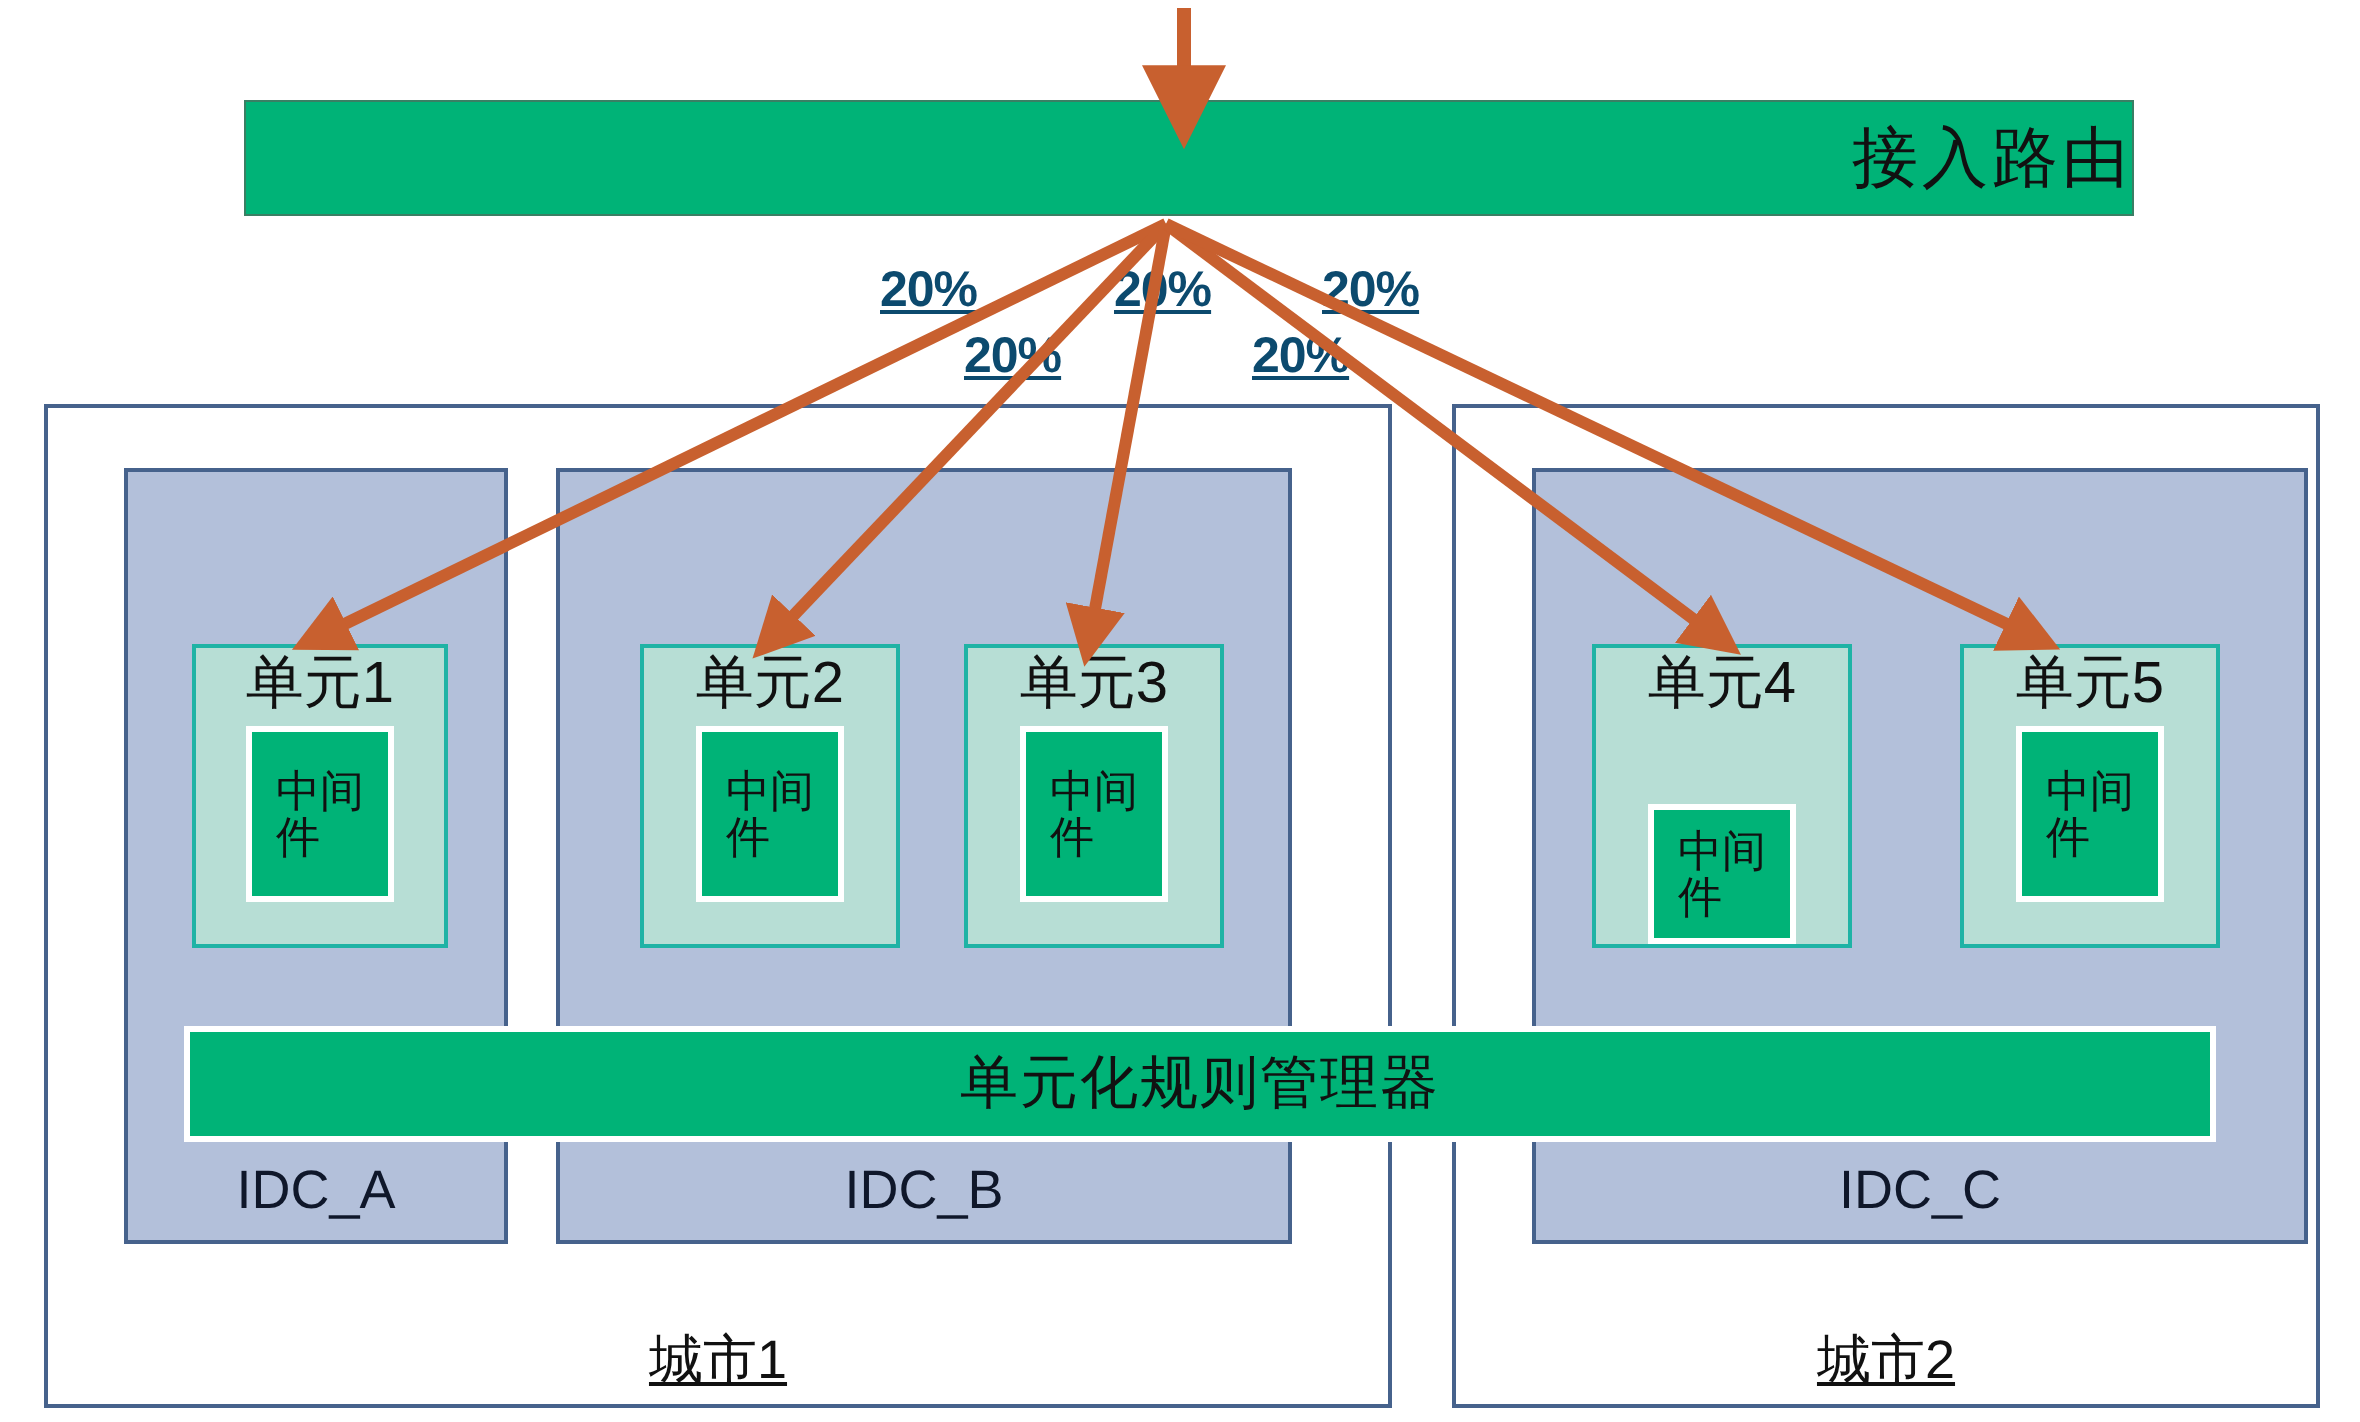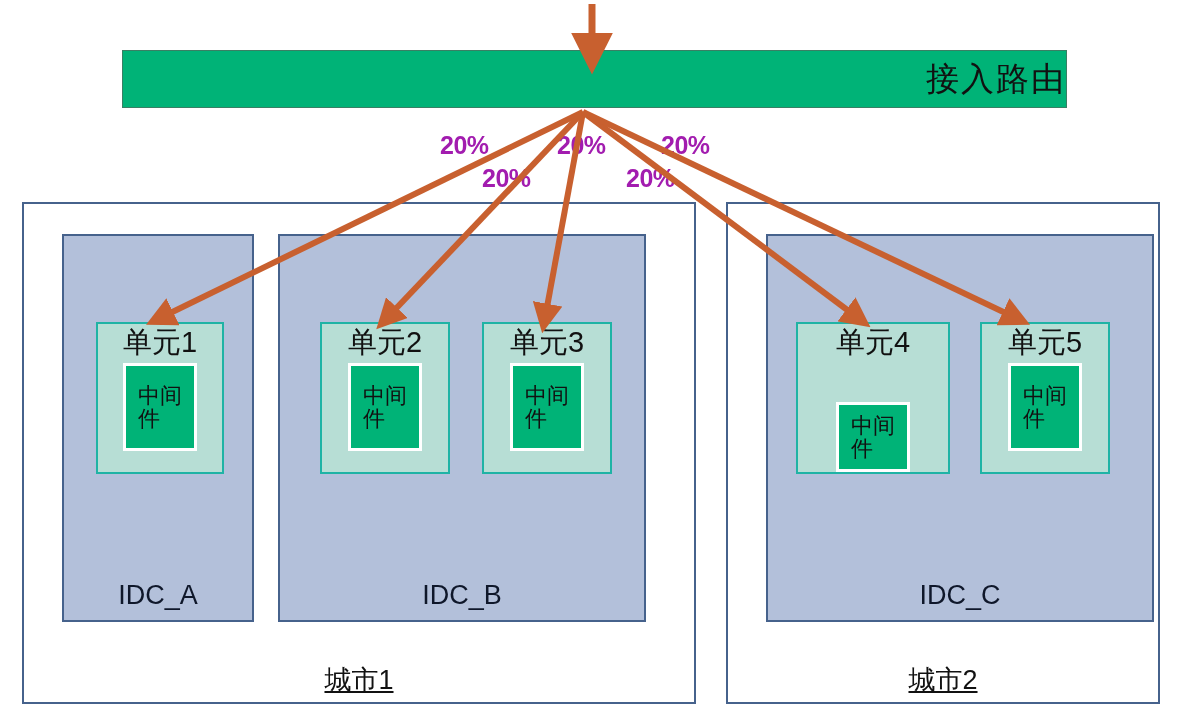--- a/index.html
+++ b/index.html
@@ -34,23 +34,24 @@
     font-size: 33px;
     color: #111111;
     letter-spacing: 2px;
   }
 
   
   .pct {
     position: absolute;
     font-size: 25px;
     font-weight: bold;
-    color: #a21caf;
+    color: #0c4a6e;
     white-space: nowrap;
     letter-spacing: -0.5px;
+    text-decoration: underline;
   }
 
   
   .city-frame {
     position: absolute;
     background: #ffffff;
     border: 2px solid #46628c;
     box-sizing: border-box;
   }
   .city-label {
@@ -215,34 +216,37 @@
         <div class="middleware">
           <span>中间<br>件</span>
         </div>
       </div>
       <div class="unit" style="left: 482px; top: 322px; width: 130px; height: 152px;">
         <div class="unit-title">单元3</div>
         <div class="middleware">
           <span>中间<br>件</span>
         </div>
       </div>
-      <div class="unit" style="left: 796px; top: 322px; width: 154px; height: 152px; gap: 39px;">
+      <div class="unit" style="left: 796px; top: 322px; width: 130px; height: 152px; gap: 39px;">
         <div class="unit-title">单元4</div>
         <div class="middleware">
           <span>中间<br>件</span>
         </div>
       </div>
       <div class="unit" style="left: 980px; top: 322px; width: 130px; height: 152px;">
         <div class="unit-title">单元5</div>
         <div class="middleware">
           <span>中间<br>件</span>
         </div>
       </div>
     </div>
 
+  <div class="rule-bar">
+    <span>单元化规则管理器</span>
+  </div>
 
   <svg id="arrows" viewBox="0 0 1180 711">
       <defs>
         <marker id="ah" markerWidth="5" markerHeight="5" refX="2.4" refY="2.5" orient="auto">
           <path d="M0,0 L5,2.5 L0,5 z" fill="#c8602f"></path>
         </marker>
       </defs>
       <line x1="583" y1="112" x2="160" y2="318" stroke="#c8602f" stroke-width="6" marker-end="url(#ah)"></line>
       <line x1="583" y1="112" x2="387" y2="318" stroke="#c8602f" stroke-width="6" marker-end="url(#ah)"></line>
       <line x1="583" y1="112" x2="545" y2="318" stroke="#c8602f" stroke-width="6" marker-end="url(#ah)"></line>

